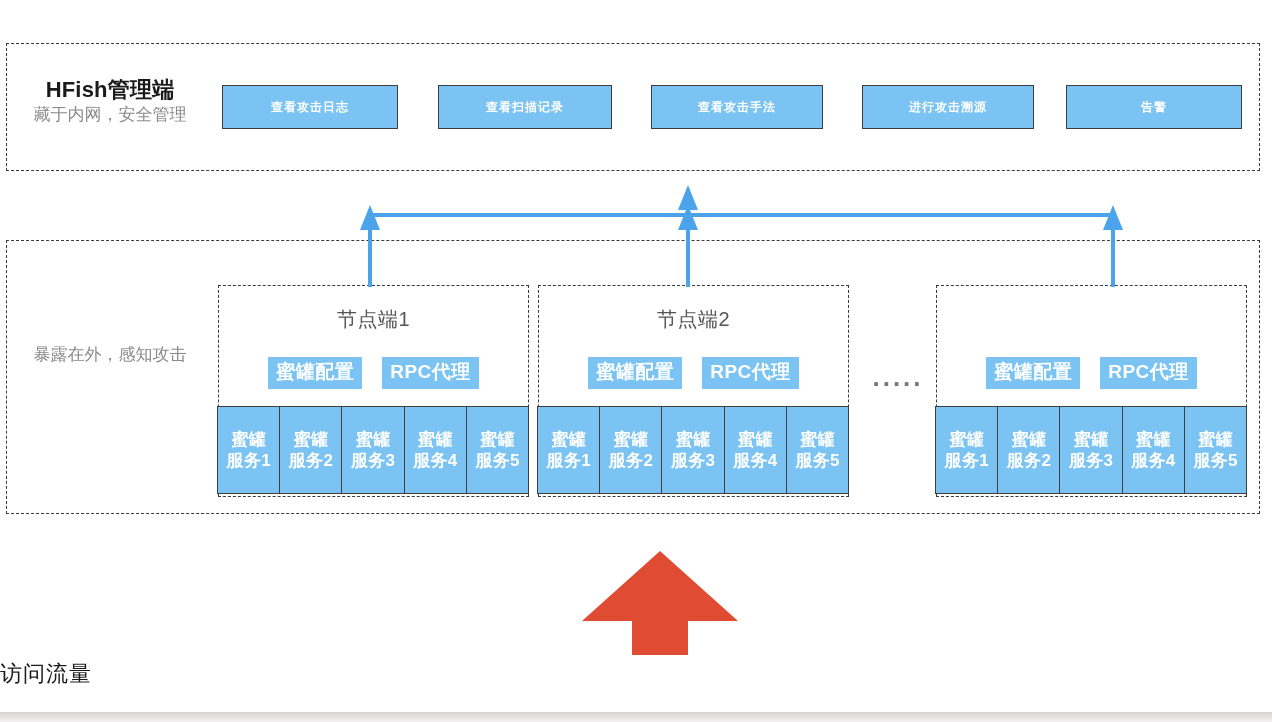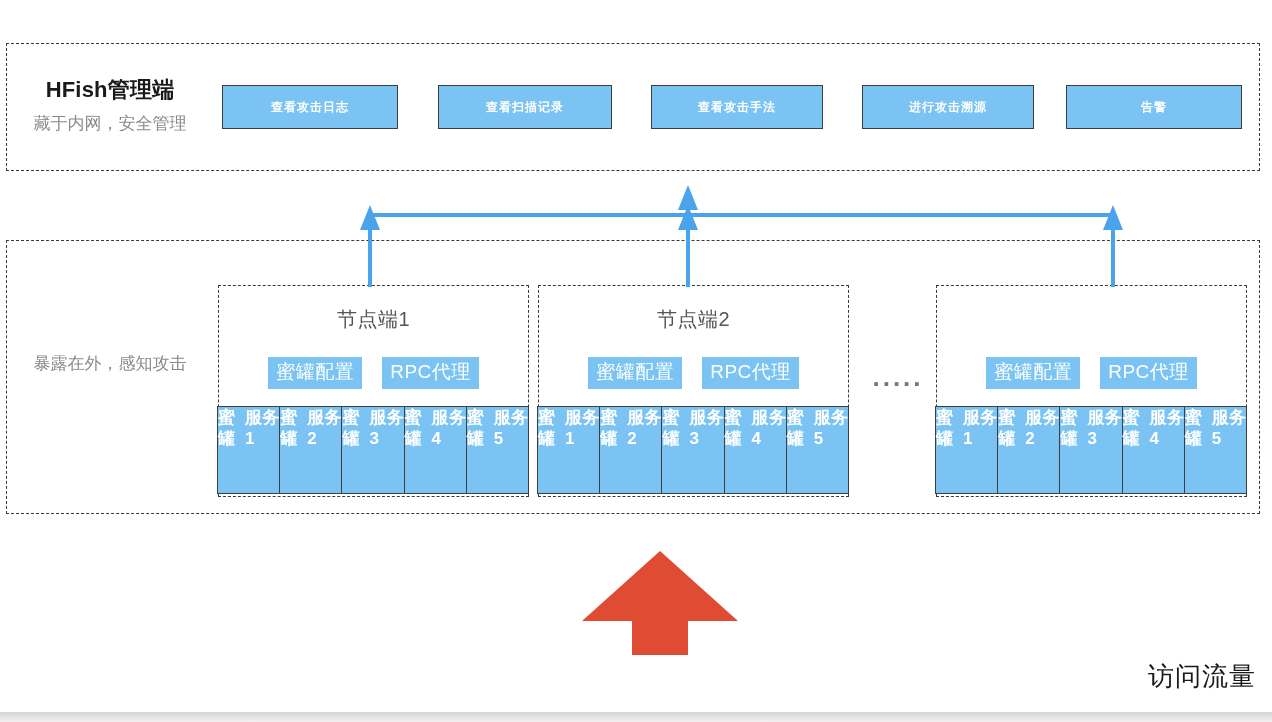--- a/index.html
+++ b/index.html
@@ -41,21 +41,20 @@
     font-weight: bold;
     color: #1a1a1a;
     letter-spacing: 0.2px;
     line-height: 1.25;
     white-space: nowrap;
   }
   .section-caption .subtitle {
     font-size: 17px;
     color: #8a8a8a;
     line-height: 1.3;
-    margin-top: 9px;
     white-space: nowrap;
   }
   #mgmt-caption { top: 76px; }
   #node-caption { top: 344px; }
 
   
   .action-btn {
     position: absolute;
     height: 44px;
     background: #7BC3F2;
@@ -98,21 +97,21 @@
     left: 0;
     right: 0;
     display: flex;
     justify-content: center;
     gap: 20px;
   }
   .badge {
     background: #7BC3F2;
     color: #ffffff;
     font-size: 19px;
-    font-weight: normal;
+    font-weight: bold;
     padding: 4px 8px 6px 8px;
     line-height: 1.15;
     letter-spacing: 0.5px;
     white-space: nowrap;
   }
 
   
   .svc-strip {
     position: absolute;
     left: -2px;
@@ -125,22 +124,22 @@
   .svc-cell {
     flex: 1 1 0;
     background: #7BC3F2;
     border: 1.4px solid #3e3e3e;
     box-sizing: border-box;
     margin-right: -1.4px;
     color: #ffffff;
     font-size: 17px;
     font-weight: bold;
     display: flex;
-    flex-direction: row;
-    align-items: flex-start;
+    flex-direction: column;
+    align-items: center;
     justify-content: center;
     line-height: 1.25;
     letter-spacing: 0.3px;
     cursor: pointer;
   }
 
   
   #node-ellipsis {
     position: absolute;
     left: 868px;
@@ -166,24 +165,24 @@
   #traffic-arrow-layer {
     position: absolute;
     left: 560px;
     top: 545px;
     width: 200px;
     height: 110px;
   }
   #traffic-label {
     position: absolute;
     left: 0;
-    right: 16px;
+    right: 4px;
     top: 659px;
-    text-align: right;
-    font-size: 26px;
+    text-align: left;
+    font-size: 22px;
     color: #1a1a1a;
     letter-spacing: 1px;
   }
 
   
   #bottom-band {
     position: absolute;
     left: 0;
     top: 712px;
     width: 1272px;

